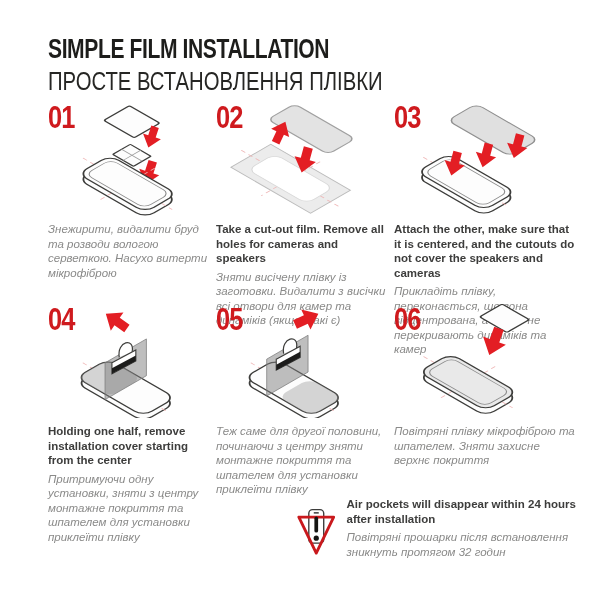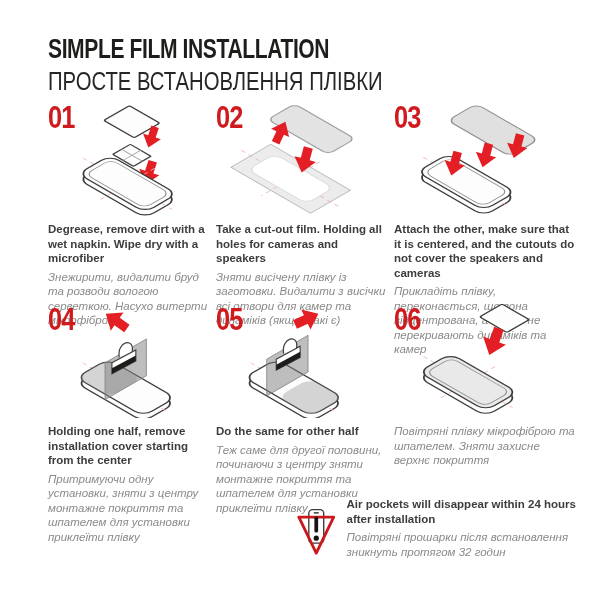--- a/index.html
+++ b/index.html
@@ -82,42 +82,41 @@
         </g>
         <g transform="matrix(0.866,0.5,-0.866,0.5,54,58)">
           <line class="dash" x1="-14" y1="20" x2="98" y2="20"></line>
           <line class="dash" x1="42" y1="-14" x2="42" y2="54"></line>
           <rect x="0" y="0" width="84" height="40" rx="11" class="outline"></rect>
           <rect x="5" y="4" width="74" height="32" rx="8" class="inner"></rect>
         </g>
       </g>
     </svg>
     <div class="txt">
-      <div class="en">Degrease, remove dirt with a wet napkin. Wipe dry with a microfiber</div>
       <div class="uk">Знежирити, видалити бруд та розводи вологою серветкою. Насухо витерти мікрофіброю</div>
     </div>
   </div>
 
   <div class="step">
     <div class="num">02</div>
     <svg class="illo" width="148" height="114" viewBox="0 0 160 124">
       <g transform="matrix(0.866,0.5,-0.866,0.5,72,2)">
         <rect x="0" y="0" width="76" height="34" rx="7" fill="#e3e3e3" stroke="#a0a0a0" stroke-width="1.4"></rect>
       </g>
       <path class="arrow" transform="translate(57,32) rotate(205) scale(0.9)" d="M-5,-15 L5,-15 L5,-2 L12,-2 L0,13 L-12,-2 L-5,-2 Z"></path>
       <g transform="matrix(0.866,0.5,-0.866,0.5,46,46)">
         <rect x="0" y="0" width="100" height="50" fill="#ececec" stroke="#bcbcbc" stroke-width="1.2"></rect>
         <line class="dash" x1="-12" y1="25" x2="112" y2="25"></line>
         <line class="dash" x1="50" y1="-12" x2="50" y2="62"></line>
         <rect x="13" y="8" width="74" height="34" rx="9" fill="#ffffff" stroke="#d8d8d8" stroke-width="1"></rect>
       </g>
       <path class="arrow" transform="translate(83,64) rotate(15)" d="M-5,-15 L5,-15 L5,-2 L12,-2 L0,13 L-12,-2 L-5,-2 Z"></path>
     </svg>
     <div class="txt">
-      <div class="en">Take a cut-out film. Holding all holes for cameras and speakers</div>
+      <div class="en">Take a cut-out film. Remove all holes for cameras and speakers</div>
       <div class="uk">Зняти висічену плівку із заготовки. Видалити з висічки всі отвори для камер та динаміків (якщо такі є)</div>
     </div>
   </div>
 
   <div class="step">
     <div class="num">03</div>
     <svg class="illo" width="148" height="114" viewBox="0 0 160 124">
       <g transform="matrix(0.866,0.5,-0.866,0.5,76,2)">
         <rect x="0" y="0" width="78" height="36" rx="8" fill="#e0e0e0" stroke="#8f8f8f" stroke-width="1.4"></rect>
       </g>
@@ -183,21 +182,20 @@
         </g>
       </g>
       <polygon points="86.6,74 41.6,100 41.6,60 86.6,34" fill="rgba(125,125,125,0.50)" stroke="#7a7a7a" stroke-width="0.8"></polygon>
       <g transform="translate(66,44)">
         <path d="M-6,10 C-9,-8 11,-12 8,4" fill="#ffffff" stroke="#3d3d3b" stroke-width="1.3"></path>
         <polygon points="-14,16 12,2 12,14 -14,28" fill="#ffffff" stroke="#3d3d3b" stroke-width="1.2"></polygon>
         <polygon points="-14,22 12,8 12,14 -14,28" fill="#1c1c1b"></polygon>
       </g>
     </svg>
     <div class="txt">
-      <div class="en">Do the same for other half</div>
       <div class="uk">Теж саме для другої половини, починаючи з центру зняти монтажне покриття та шпателем для установки приклеїти плівку</div>
     </div>
   </div>
 
   <div class="step">
     <div class="num">06</div>
     <svg class="illo" width="148" height="114" viewBox="0 0 160 124">
       <g transform="matrix(0.866,0.5,-0.866,0.5,104,0)">
         <rect x="0" y="0" width="34" height="28" rx="2" class="outline" stroke-width="1.5"></rect>
       </g>

